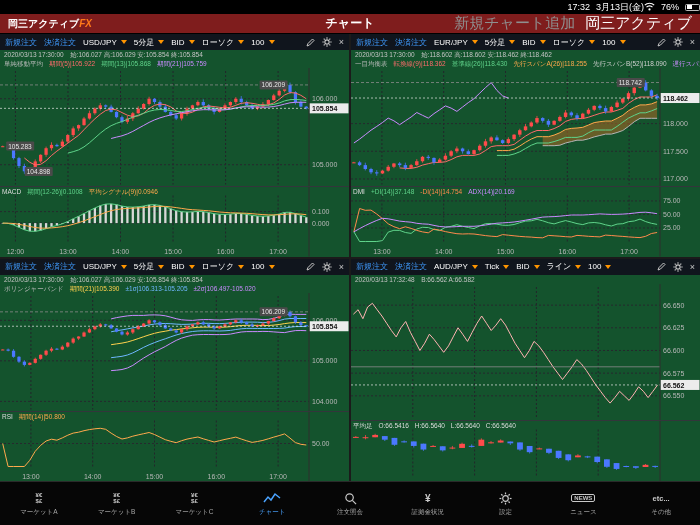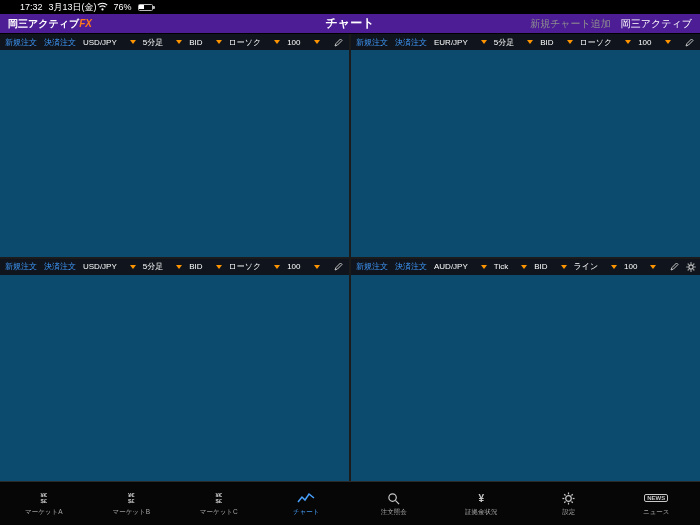--- a/index.html
+++ b/index.html
@@ -1,34 +1,34 @@
 <!DOCTYPE html>
 <html><head>
 <meta charset="utf-8">
 <style>
 *{margin:0;padding:0;box-sizing:border-box}
 html,body{width:700px;height:525px;overflow:hidden}
 body{background:#000;color:#ddd;font-family:"Liberation Sans","DejaVu Sans",sans-serif}
-.statusbar{height:14px;display:flex;justify-content:flex-start;align-items:center;padding:0 20px;font-size:9px;color:#fff;background:#000}
+.statusbar{height:14px;display:flex;justify-content:flex-end;align-items:center;padding:0 0;font-size:9px;color:#fff;background:#000}
 .statusbar .left,.statusbar .right{display:flex;align-items:center;gap:6px}
 .batt{width:15px;height:7px;border:1px solid #bbb;border-radius:1.5px;position:relative;display:inline-block}
 .batt::after{content:"";position:absolute;right:-3px;top:1.5px;width:2px;height:3px;background:#bbb;border-radius:0 1px 1px 0}
 .batt i{position:absolute;left:.5px;top:.5px;bottom:.5px;width:41%;background:#fff;display:block}
-.header{height:20px;background:#4c1d95;display:flex;align-items:center;padding:0 8px;position:relative;border-bottom:1px solid #000}
+.header{height:20px;background:#7f1d1d;display:flex;align-items:center;padding:0 8px;position:relative;border-bottom:1px solid #000}
 .logo{font-size:10px;font-weight:bold;color:#fff;white-space:nowrap}
 .logo b{color:#ff7a1a;font-style:italic}
 .htitle{position:absolute;left:0;right:0;text-align:center;font-size:12px;font-weight:bold;color:#fff;pointer-events:none}
-.hactions{margin-left:auto;display:flex;gap:10px;font-size:10px;z-index:1}
+.hactions{margin-left:auto;display:flex;gap:10px;font-size:15px;z-index:1}
 .hact-add{color:#8f8f8f}
 .hact-tpl{color:#fff}
 .panels{height:447px;display:grid;grid-template-columns:1fr 1fr;grid-template-rows:1fr 1fr;gap:2px;background:#1b1b1b}
-.panel{display:flex;flex-direction:row;background:#0c4a6e;overflow:hidden}
+.panel{display:flex;flex-direction:column;background:#14532d;overflow:hidden}
 .ptoolbar{height:16px;background:#10151d;display:flex;align-items:center;gap:7px;padding:0 5px;font-size:8px;white-space:nowrap;flex:none}
 .link{color:#3f9bff}
-.dd{color:#fff;display:inline-flex;align-items:center;gap:13px}
+.dd{color:#fff;display:inline-flex;align-items:center;gap:4px}
 .arr{width:0;height:0;border-left:3px solid transparent;border-right:3px solid transparent;border-top:4px solid #ff9500;display:inline-block}
 .sp{flex:1}
 .ticon{color:#c8c8c8;font-size:9px;display:inline-flex;align-items:center}
 .pinfo{height:9px;font-size:6.5px;color:#c4c4c4;padding:0 4px;line-height:9px;white-space:nowrap;overflow:hidden;flex:none}
 .plegend{height:9px;font-size:6.5px;padding:0 4px;line-height:9px;display:flex;gap:6px;white-space:nowrap;overflow:hidden;flex:none}
 .pchart{flex:1;width:100%;display:block}
 .nav{height:44px;background:#060606;border-top:1px solid #2a2a2a;display:flex;align-items:stretch}
 .navitem{flex:1;display:flex;flex-direction:column;align-items:center;justify-content:center;gap:2px;color:#a8a8a8;font-size:6.5px}
 .navitem.active{color:#4aa3ff}
 .navicon{height:15px;display:flex;align-items:center;justify-content:center;color:#c8c8c8}
@@ -993,13 +993,19 @@
         </svg>
       </div>
       <div>設定</div>
     </div>
     <div class="navitem">
       <div class="navicon">
         <span style="font-size:6px;font-weight:bold;border:1px solid currentColor;padding:0 2px;border-radius:2px">NEWS</span>
       </div>
       <div>ニュース</div>
     </div>
+    <div class="navitem">
+      <div class="navicon">
+        <span style="font-size:7.5px;font-weight:bold">etc...</span>
+      </div>
+      <div>その他</div>
+    </div>
   </nav>
 
 </body></html>

